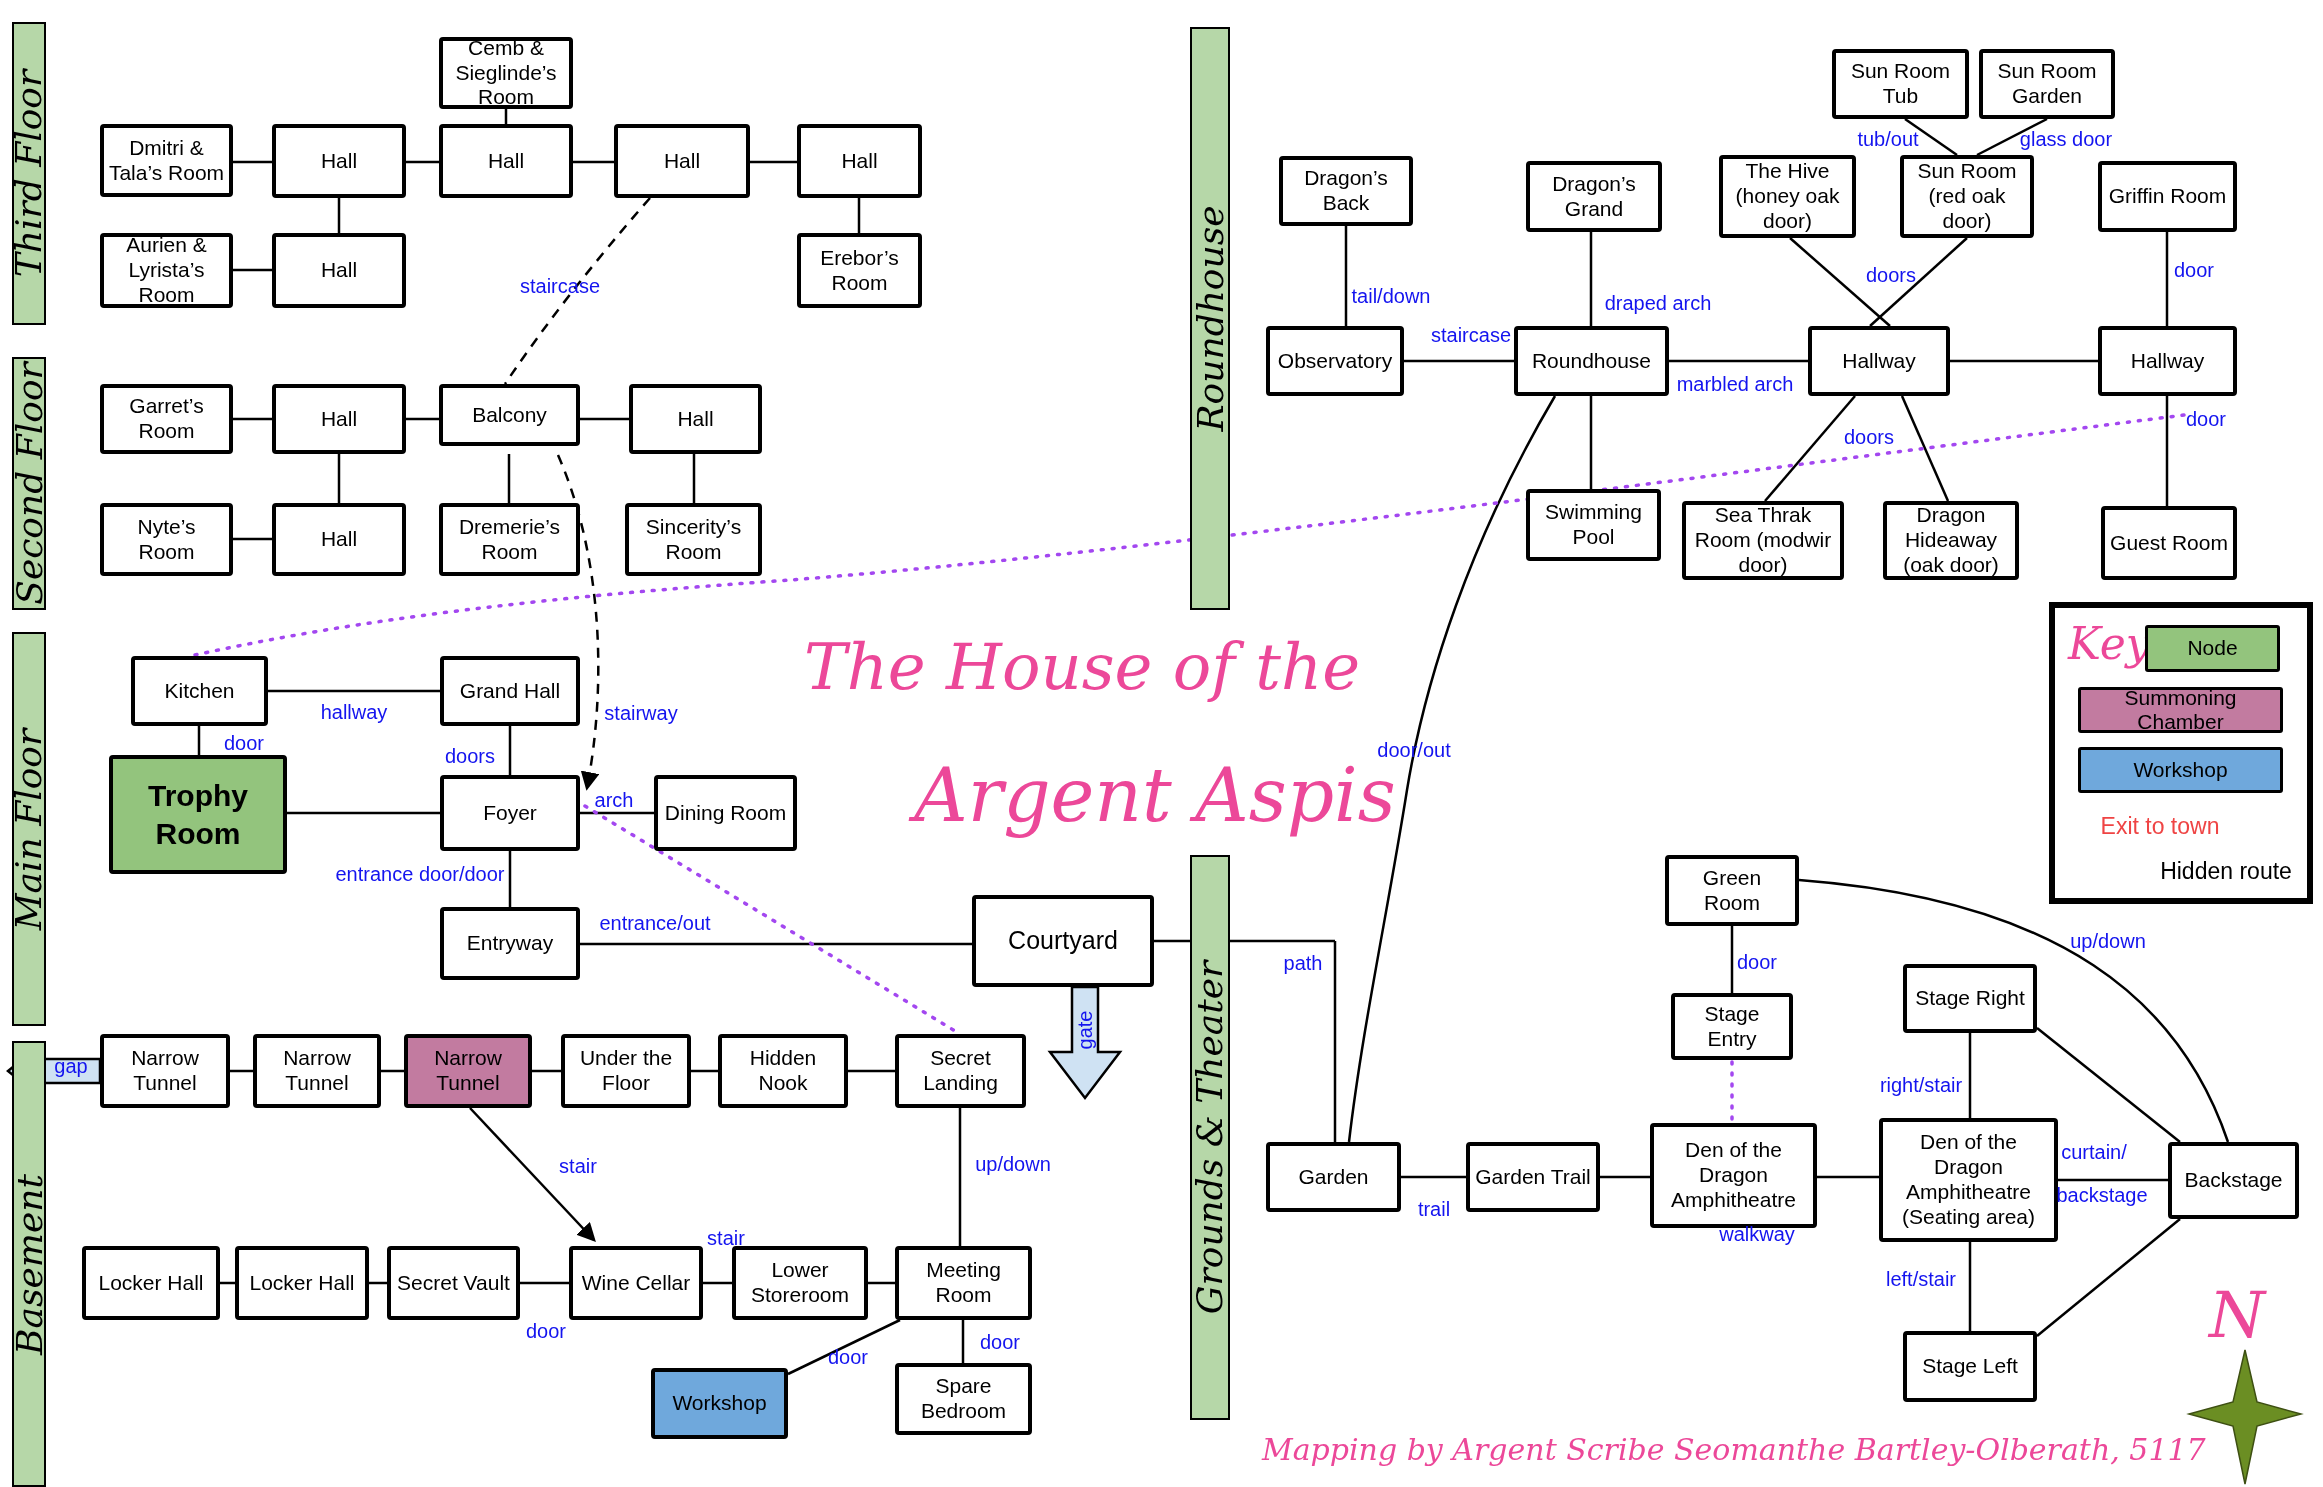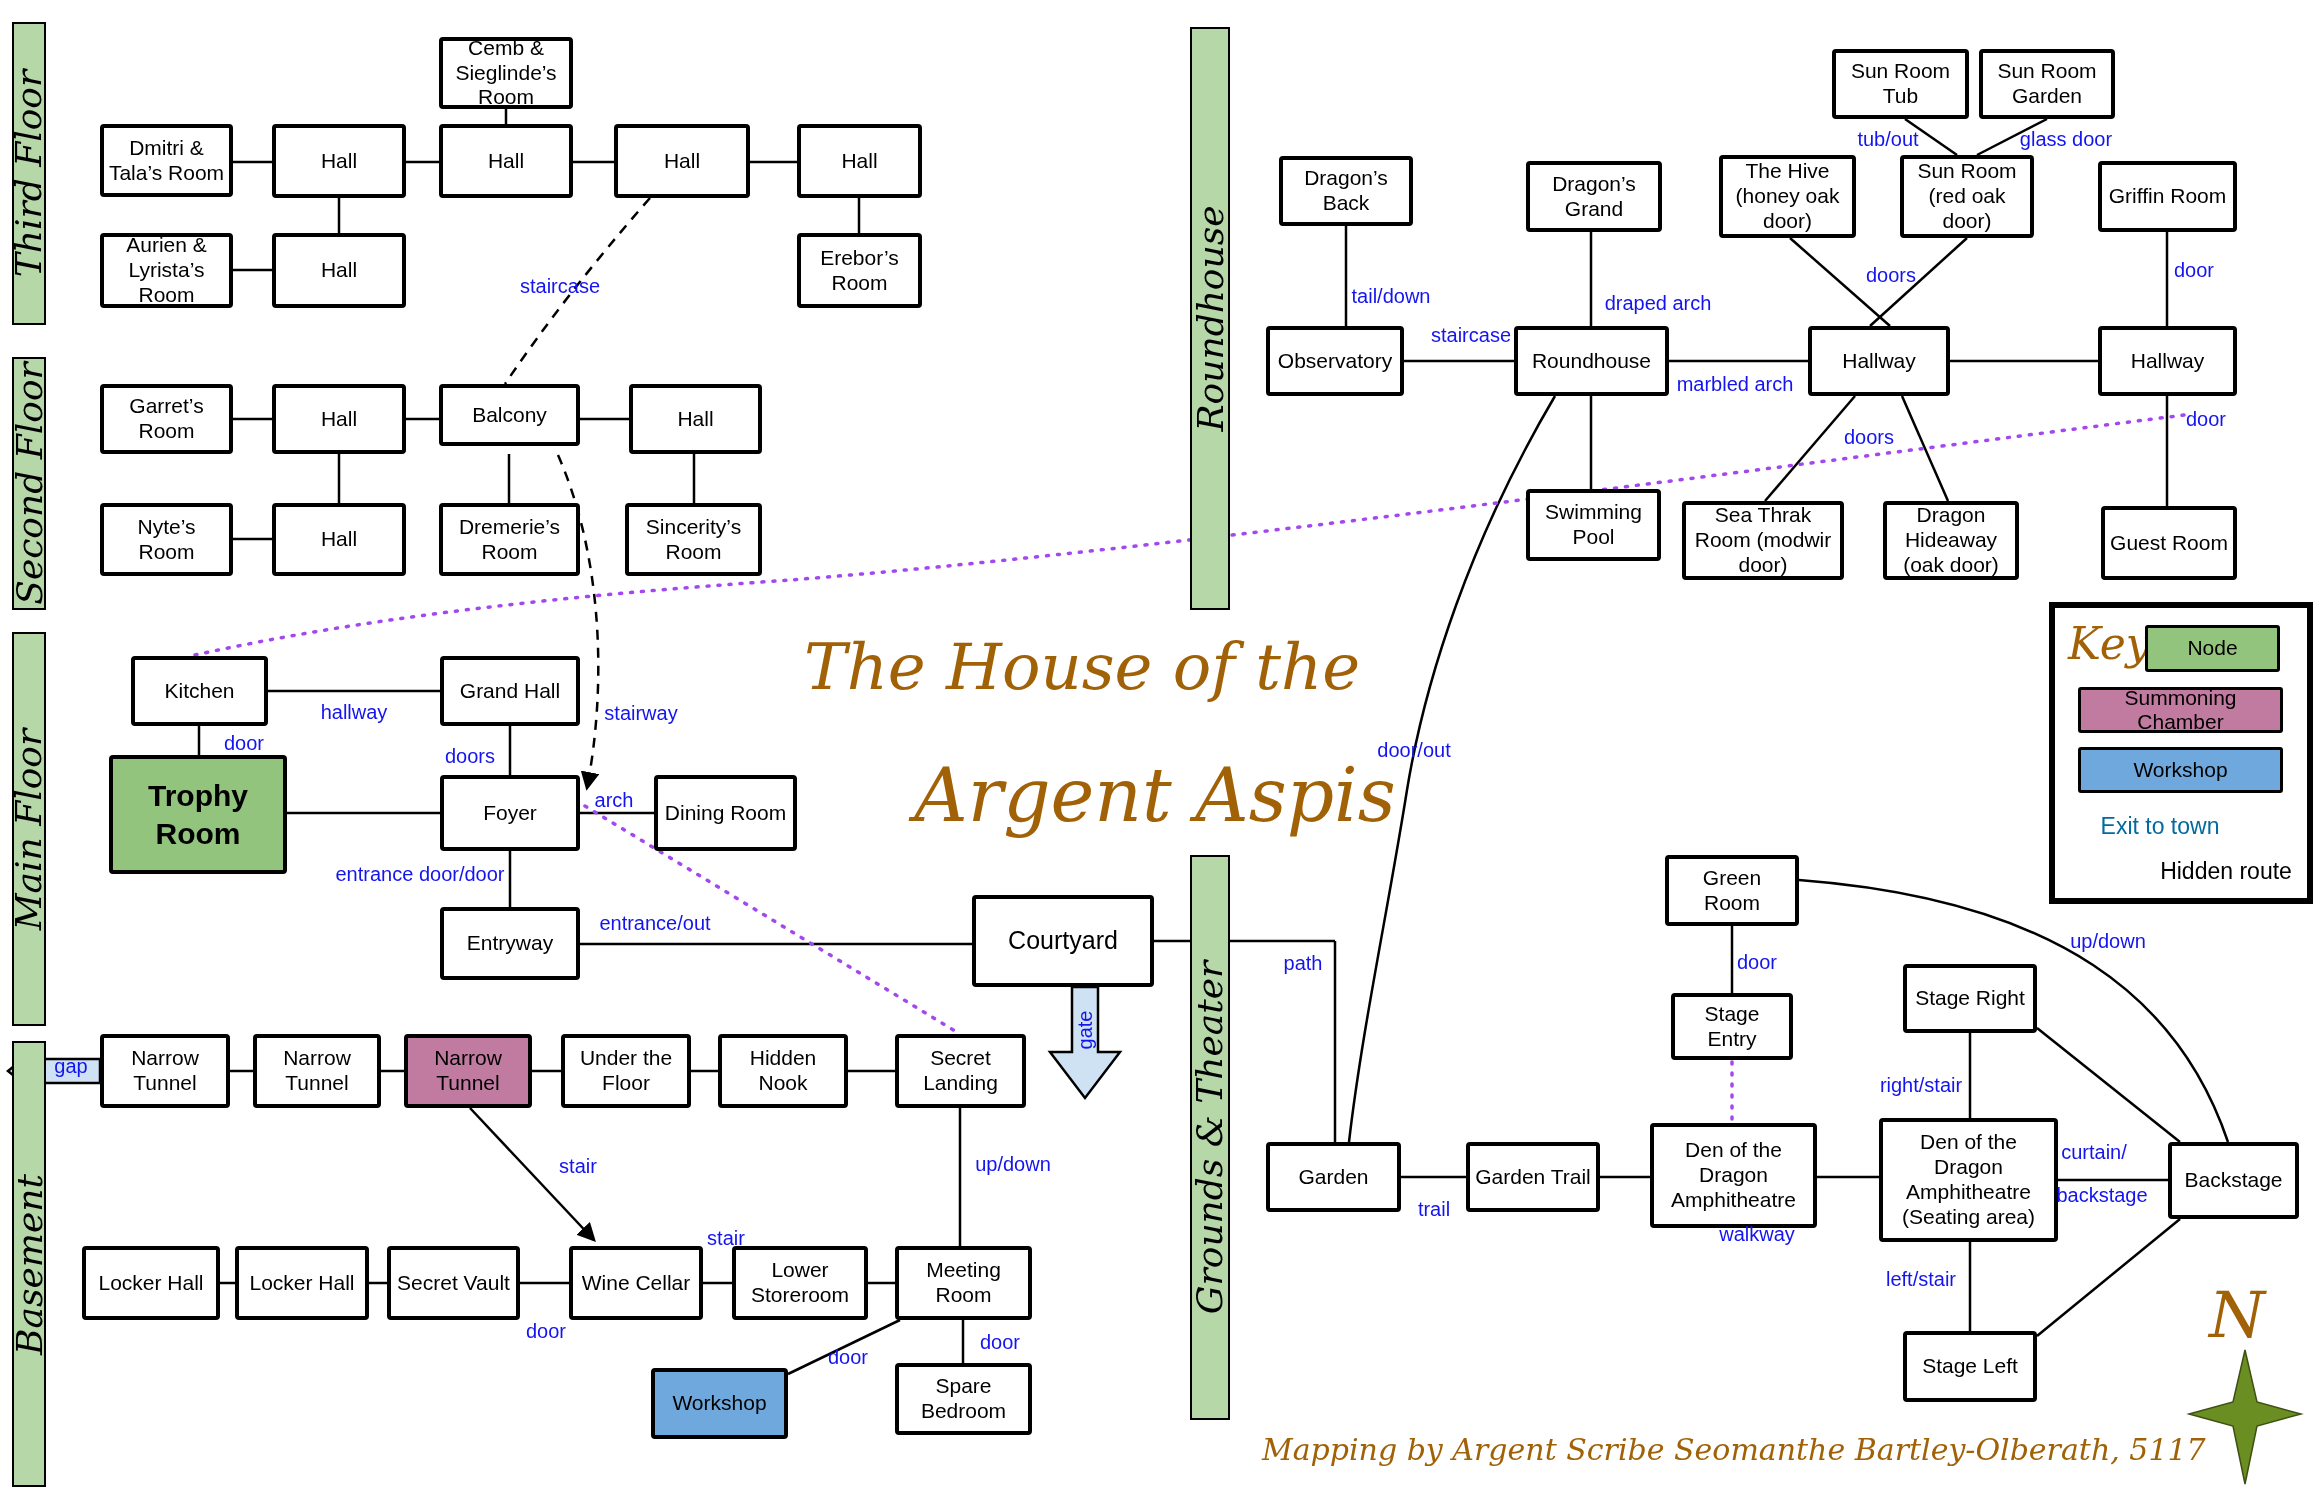--- a/index.html
+++ b/index.html
@@ -13,33 +13,33 @@
   .node.pink{background:#c27ba0;}
   .node.blue{background:#6fa8dc;}
   .node.big{font-size:25px;}
   .bar{position:absolute;box-sizing:border-box;background:#b6d7a8;border:2.5px solid #000;
        display:flex;align-items:center;justify-content:center;}
   .bar span{transform:rotate(-90deg);white-space:nowrap;
             font-family:"DejaVu Serif",serif;font-style:italic;font-size:36px;color:#000;}
   .elabel{position:absolute;transform:translate(-50%,-50%);color:#1414ef;font-size:20px;
           white-space:nowrap;}
   .elabel.vert{transform:translate(-50%,-50%) rotate(-90deg);}
-  .script{position:absolute;font-family:"DejaVu Serif",serif;font-style:italic;color:#a16207;
+  .script{position:absolute;font-family:"DejaVu Serif",serif;font-style:italic;color:#ec4899;
           white-space:nowrap;}
   .title1{left:1082px;top:630px;transform:translateX(-50%);font-size:64px;}
   .title2{left:1155px;top:752px;transform:translateX(-50%);font-size:74px;}
   .attrib{left:1262px;top:1432px;font-size:30px;}
   .keyhead{left:2068px;top:618px;font-size:44px;}
   .compassN{left:2237px;top:1278px;transform:translateX(-50%);font-size:64px;}
   .keybox{position:absolute;box-sizing:border-box;border:6px solid #000;background:#fff;}
   .keyitem{position:absolute;box-sizing:border-box;border:3.5px solid #000;border-radius:3px;
            display:flex;align-items:center;justify-content:center;text-align:center;
            font-size:21px;line-height:1.15;color:#000;}
   .keytext{position:absolute;transform:translate(-50%,-50%);font-size:23px;color:#000;white-space:nowrap;}
-  .keyexit{position:absolute;transform:translate(-50%,-50%);font-size:23px;color:#0369a1;white-space:nowrap;}
+  .keyexit{position:absolute;transform:translate(-50%,-50%);font-size:23px;color:#ef4444;white-space:nowrap;}
 </style>
 </head>
 <body>
 
 <div id="map">
 
   <svg class="wires" width="2323" height="1487" viewBox="0 0 2323 1487">
     <defs>
       <marker id="arrow" viewBox="0 0 10 10" refX="8.5" refY="5" markerWidth="7.5" markerHeight="7.5" orient="auto">
         <path d="M0,0L10,5L0,10z" fill="#000"></path>

